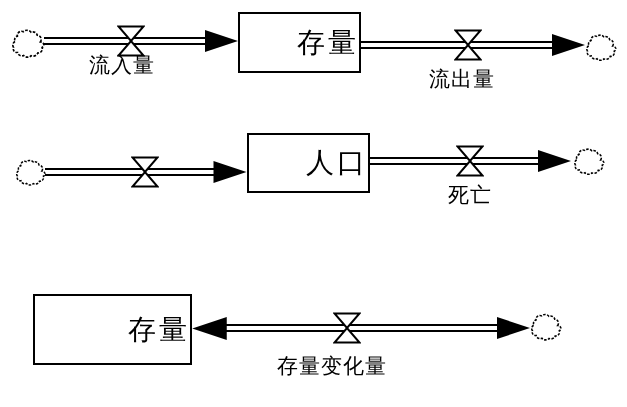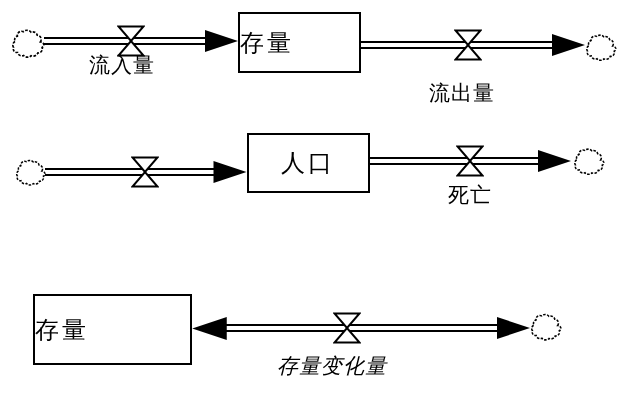--- a/index.html
+++ b/index.html
@@ -29,22 +29,22 @@
   }
 
   
   .stock {
     position: absolute;
     box-sizing: border-box;
     border: 2px solid #000;
     background: #ffffff;
     display: flex;
     align-items: center;
-    justify-content: flex-start;
-    font-size: 24px;
+    justify-content: flex-end;
+    font-size: 28px;
     letter-spacing: 3px;
   }
 
   
   .flabel {
     position: absolute;
     width: 160px;
     text-align: center;
     font-size: 21px;
     line-height: 24px;
@@ -100,21 +100,21 @@
         <polygon points="0,0 0,22 33,11" fill="#000000"></polygon>
       </svg>
   </div>
 
   <div class="abs" style="left:585px; top:34px;">
     <svg width="33" height="27" viewBox="0 0 34 28">
       <path d="M 28.5,12.5 C 30.5,9.5 28.5,6 25.5,6 C 25,3.5 22,2 19.5,3 C 18,0.8 14,0.5 12,2.5 C 9,1.2 5.8,3.5 6.2,6.8 C 3.8,7.5 2.8,10 4.2,12 C 1.8,13 1,15.8 2.5,17.8 C 1.5,20.5 3.5,23 6.3,22.7 C 6.8,25.3 9.8,26.8 12.3,25.6 C 14,27.8 17.8,27.8 19.6,25.8 C 22,27 25.2,25.8 26,23.2 C 29,23.4 31.2,20.6 30.2,17.8 C 32.8,16.4 32.4,13 28.5,12.5 Z" fill="#ffffff" stroke="#000000" stroke-width="1.6" stroke-dasharray="2.6 1.4"></path>
     </svg>
   </div>
 
-  <div class="flabel" style="left:382px; top:81px;">流出量</div>
+  <div class="flabel" style="left:382px; top:67px;">流出量</div>
 
   <div class="abs" style="left:15px; top:159px;">
     <svg width="32" height="27" viewBox="0 0 34 28">
       <path d="M 28.5,12.5 C 30.5,9.5 28.5,6 25.5,6 C 25,3.5 22,2 19.5,3 C 18,0.8 14,0.5 12,2.5 C 9,1.2 5.8,3.5 6.2,6.8 C 3.8,7.5 2.8,10 4.2,12 C 1.8,13 1,15.8 2.5,17.8 C 1.5,20.5 3.5,23 6.3,22.7 C 6.8,25.3 9.8,26.8 12.3,25.6 C 14,27.8 17.8,27.8 19.6,25.8 C 22,27 25.2,25.8 26,23.2 C 29,23.4 31.2,20.6 30.2,17.8 C 32.8,16.4 32.4,13 28.5,12.5 Z" fill="#ffffff" stroke="#000000" stroke-width="1.6" stroke-dasharray="2.6 1.4"></path>
     </svg>
   </div>
 
   <div class="pipe" style="left:45px; top:168px; width:170px;"></div>
 
   <div class="abs" style="left:131px; top:156px;">
@@ -182,15 +182,15 @@
         <polygon points="0,0 0,22 33,11" fill="#000000"></polygon>
       </svg>
   </div>
 
   <div class="abs" style="left:530px; top:313px;">
     <svg width="33" height="28" viewBox="0 0 34 28">
       <path d="M 28.5,12.5 C 30.5,9.5 28.5,6 25.5,6 C 25,3.5 22,2 19.5,3 C 18,0.8 14,0.5 12,2.5 C 9,1.2 5.8,3.5 6.2,6.8 C 3.8,7.5 2.8,10 4.2,12 C 1.8,13 1,15.8 2.5,17.8 C 1.5,20.5 3.5,23 6.3,22.7 C 6.8,25.3 9.8,26.8 12.3,25.6 C 14,27.8 17.8,27.8 19.6,25.8 C 22,27 25.2,25.8 26,23.2 C 29,23.4 31.2,20.6 30.2,17.8 C 32.8,16.4 32.4,13 28.5,12.5 Z" fill="#ffffff" stroke="#000000" stroke-width="1.6" stroke-dasharray="2.6 1.4"></path>
     </svg>
   </div>
 
-  <div class="flabel" style="left:252px; top:354px;font-style:italic;">存量变化量</div>
+  <div class="flabel" style="left:252px; top:354px;">存量变化量</div>
 
 </div>
 
 </body></html>

